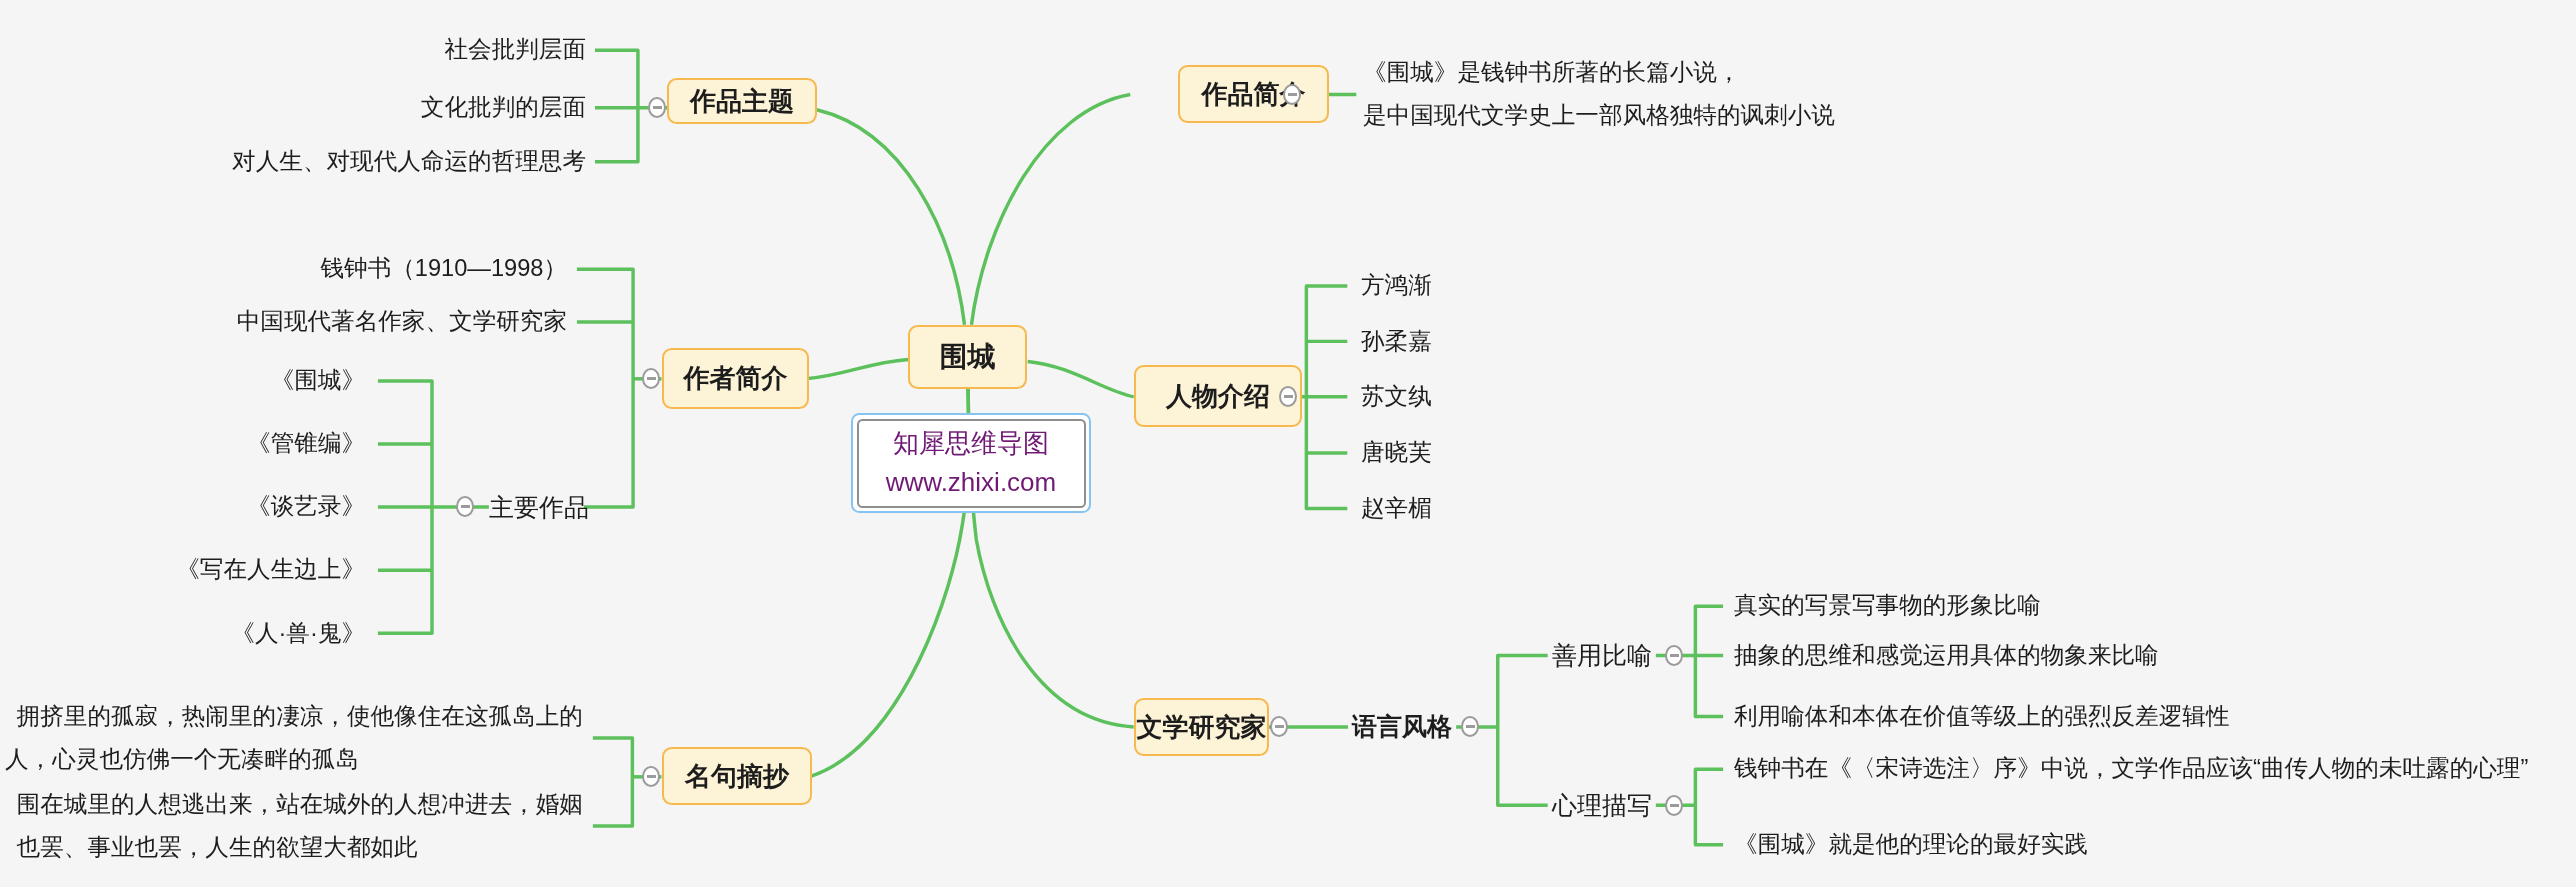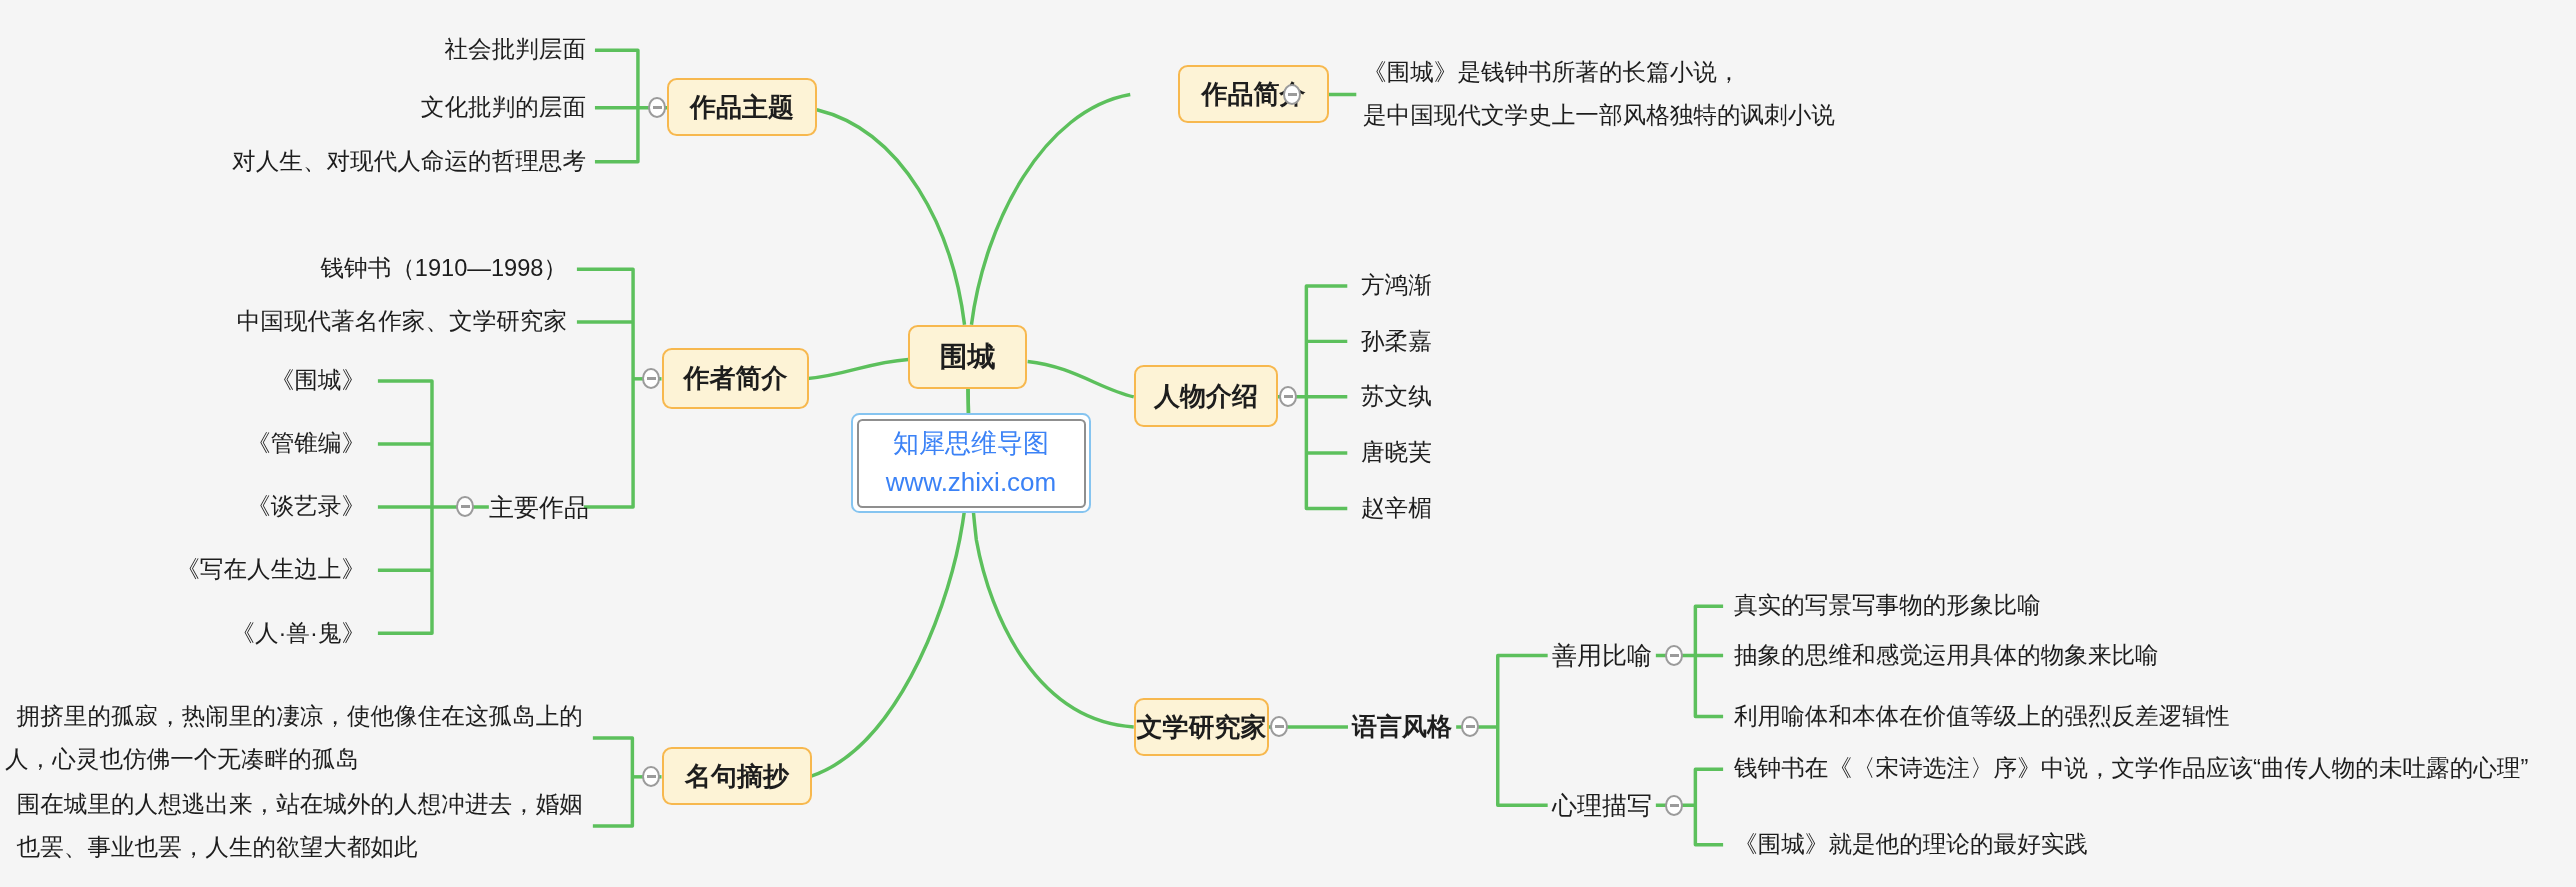--- a/index.html
+++ b/index.html
@@ -13,21 +13,21 @@
   .root-box{font-size:28px;}
   .txt{position:absolute;z-index:2;font-size:23.6px;line-height:29px;color:#1d1d1d;white-space:nowrap;}
   .txt-mid{font-size:25px;line-height:30.5px;}
   .collapse{position:absolute;z-index:4;width:18px;height:21px;background:#ffffff;border:2.1px solid #9b9b9b;
     border-radius:50%;box-sizing:border-box;display:flex;align-items:center;justify-content:center;}
   .collapse::after{content:"";width:9px;height:2.1px;background:#9b9b9b;}
   .watermark{position:absolute;z-index:3;left:851px;top:413px;width:240px;height:100px;background:#ffffff;
     border:2.1px solid #85c4f0;border-radius:8.3px;box-sizing:border-box;}
   .watermark-inner{position:absolute;inset:3.5px;border:2.1px solid #8f8f8f;border-radius:5.5px;
     display:flex;flex-direction:column;align-items:center;justify-content:center;
-    font-size:26px;line-height:39px;color:#3b82f6;}
+    font-size:26px;line-height:39px;color:#701a75;}
 </style>
 </head>
 <body>
 
 <div id="canvas">
 
   <svg id="wires" width="2576" height="888" viewBox="0 0 3715 1280">
 
     <path d="M 1178 158 C 1302 188 1374 330 1391 468"></path>
     <path d="M 1630 136 C 1505 158 1420 320 1401 468"></path>
@@ -69,24 +69,24 @@
 
   <div class="node-box root-box" style="left:908px;top:325px;width:119px;height:64px;">围城</div>
 
   <div class="watermark">
     <div class="watermark-inner">
       <div>知犀思维导图</div>
       <div>www.zhixi.com</div>
     </div>
   </div>
 
-  <div class="node-box" style="left:667px;top:78px;width:150px;height:58px;">作品主题</div>
+  <div class="node-box" style="left:667px;top:78px;width:150px;height:46px;">作品主题</div>
   <div class="node-box" style="left:1178px;top:65px;width:151px;height:58px;text-align:right;">作品简介</div>
   <div class="node-box" style="left:662px;top:348px;width:147px;height:61px;">作者简介</div>
-  <div class="node-box" style="left:1134px;top:365px;width:144px;height:62px;">人物介绍</div>
+  <div class="node-box" style="left:1134px;top:365px;width:168px;height:62px;">人物介绍</div>
   <div class="node-box" style="left:662px;top:747px;width:150px;height:58px;">名句摘抄</div>
   <div class="node-box" style="left:1134px;top:698px;width:135px;height:58px;">文学研究家</div>
 
   <div class="txt" style="right:1990px;top:35px;">社会批判层面</div>
   <div class="txt" style="right:1990px;top:93px;">文化批判的层面</div>
   <div class="txt" style="right:1990px;top:147px;">对人生、对现代人命运的哲理思考</div>
 
   <div class="txt" style="left:1363px;top:58px;">《围城》是钱钟书所著的长篇小说，</div>
   <div class="txt" style="left:1363px;top:101px;">是中国现代文学史上一部风格独特的讽刺小说</div>
 

